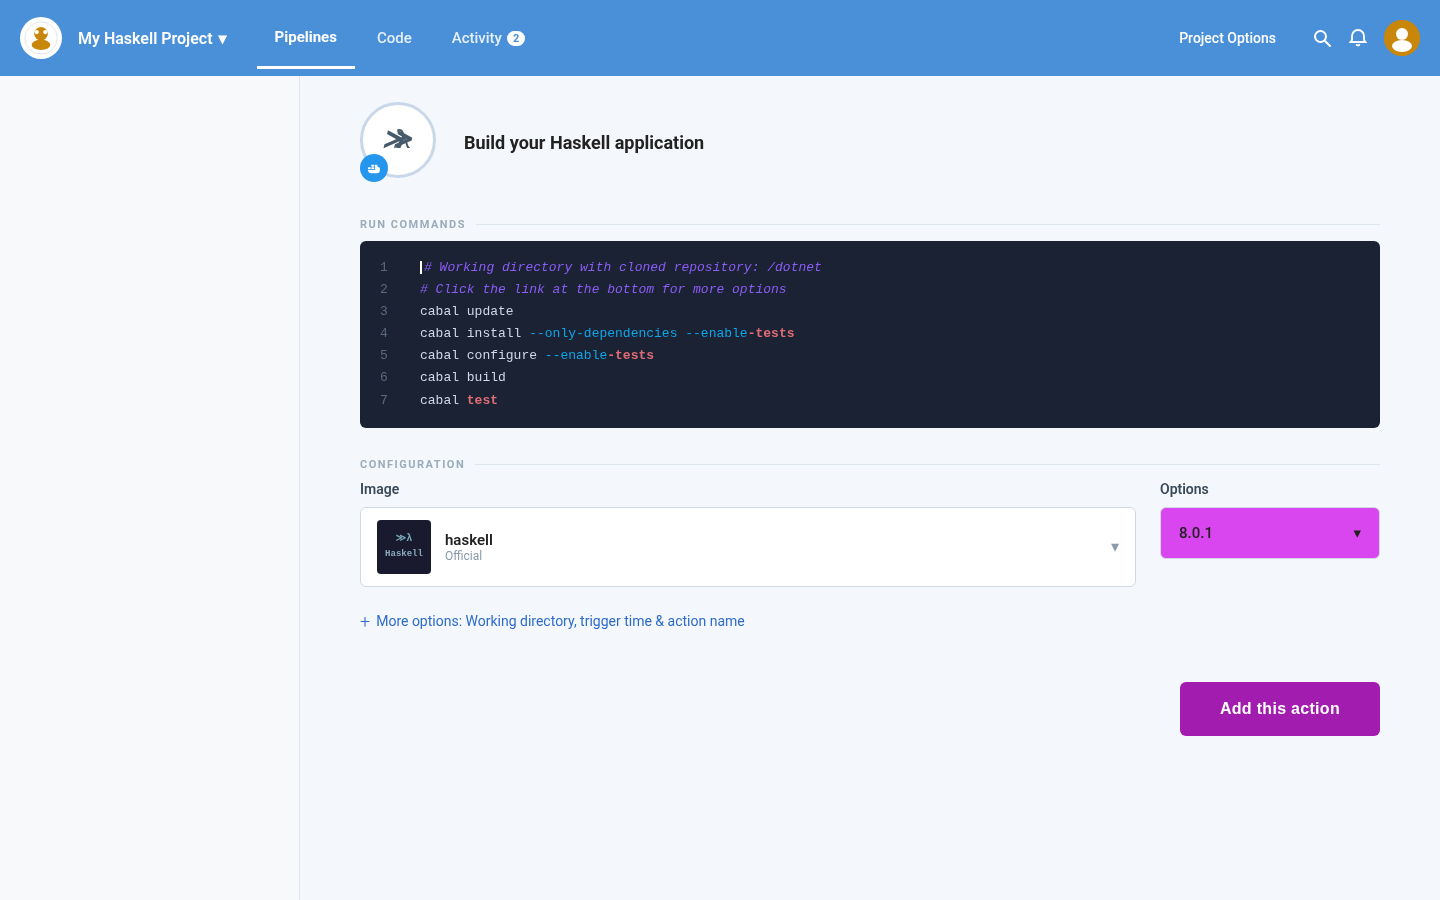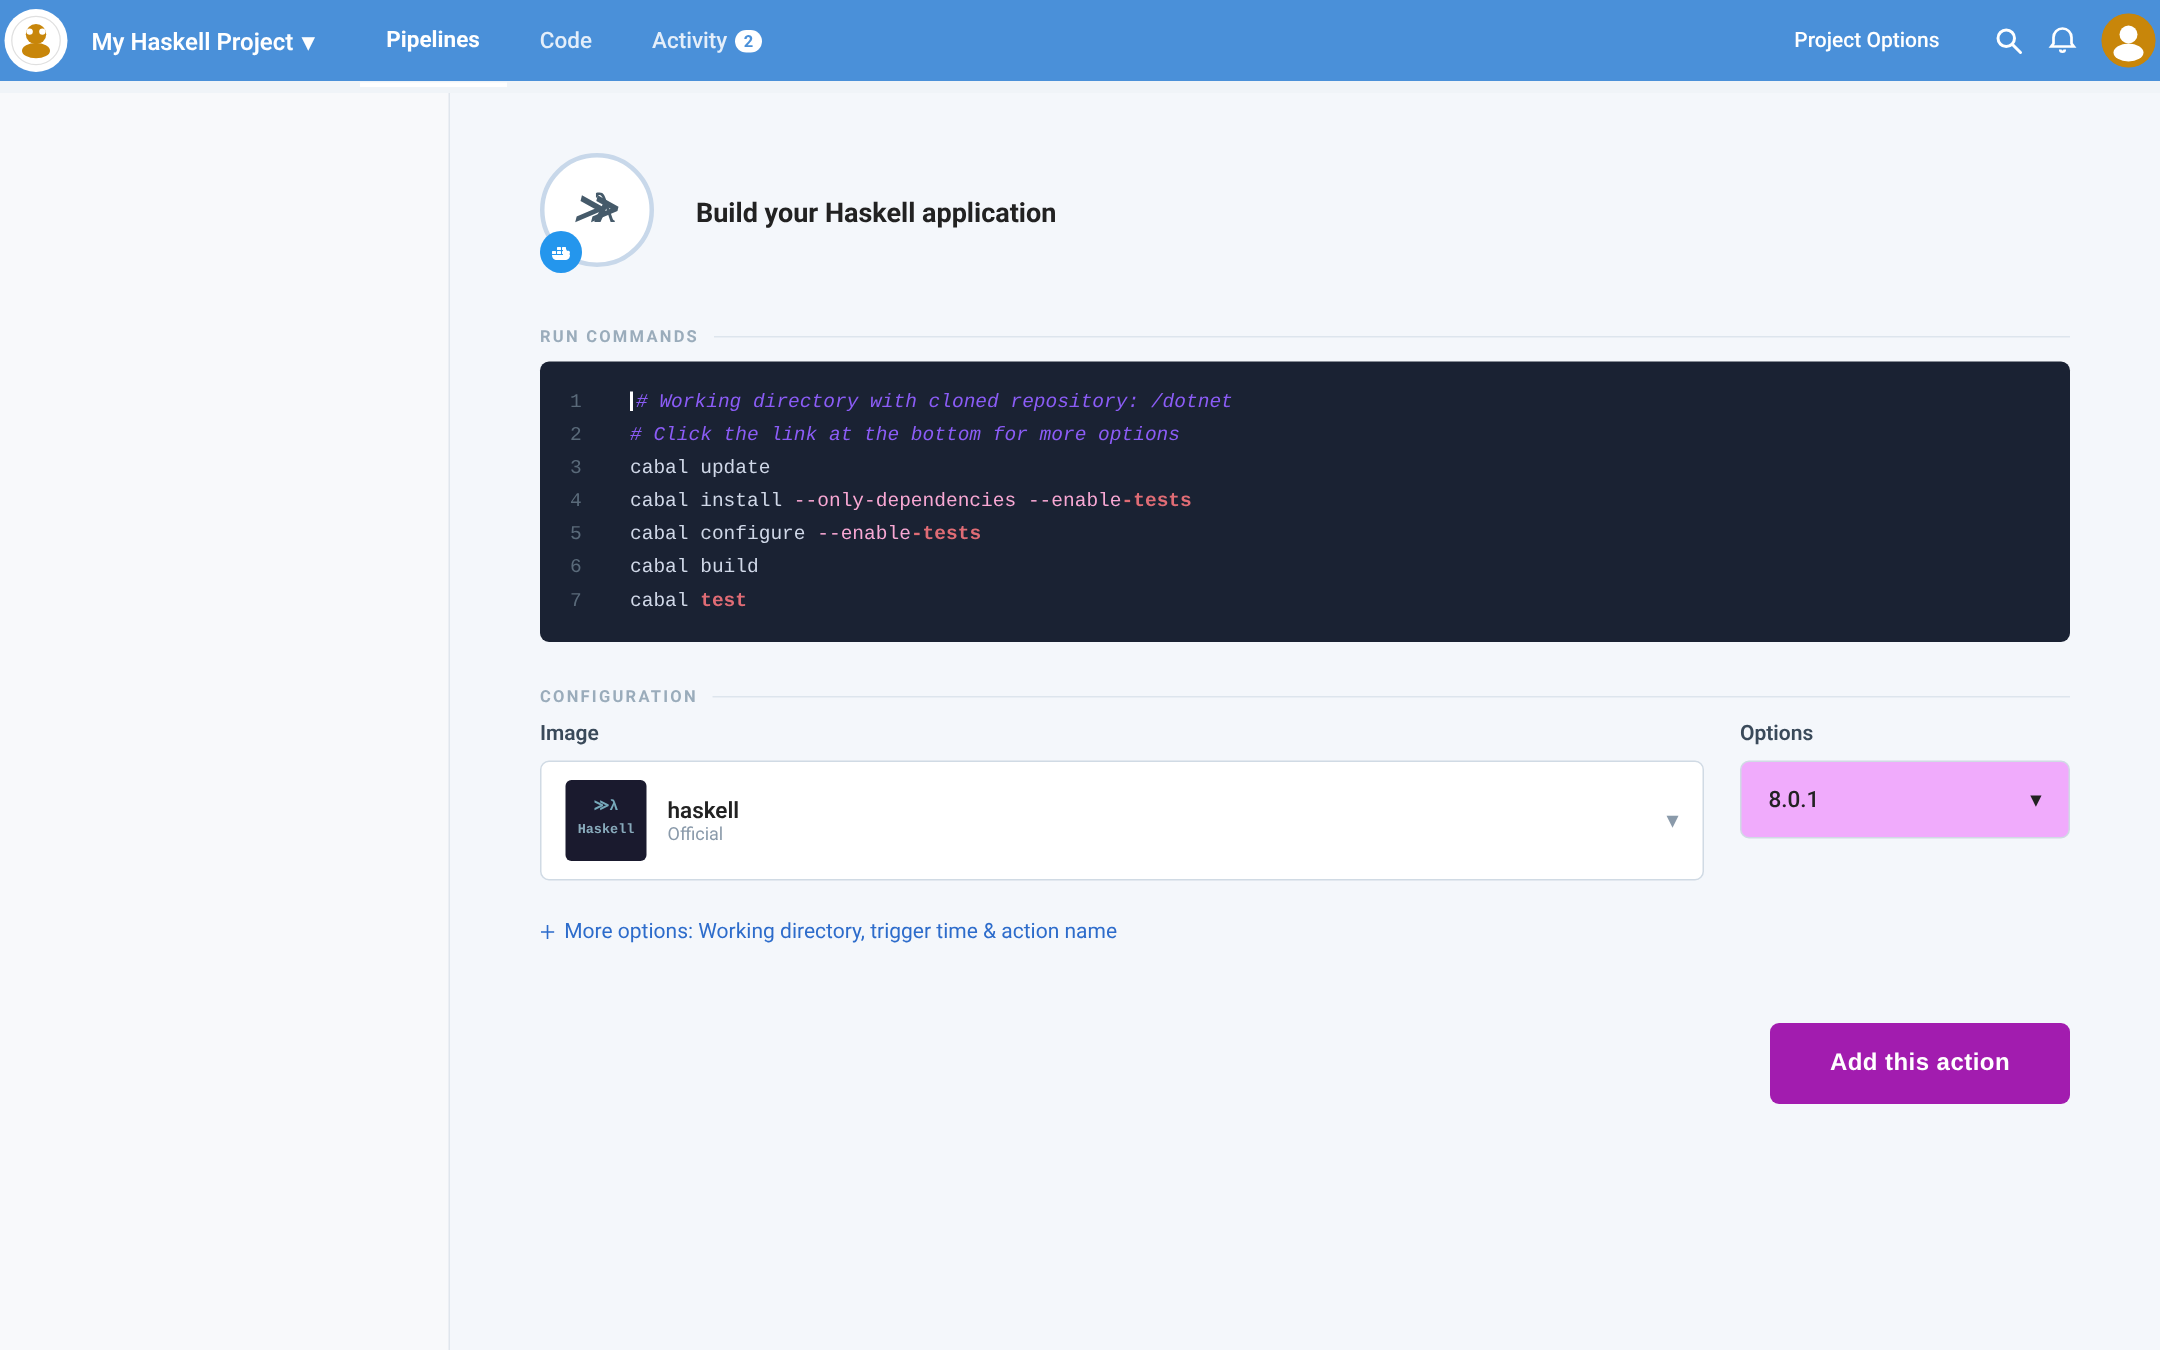--- a/index.html
+++ b/index.html
@@ -1,24 +1,24 @@
 <!DOCTYPE html>
 <html><head>
   <meta charset="utf-8">
   <style>
     * { box-sizing: border-box; margin: 0; padding: 0; }
     body { font-family: -apple-system, BlinkMacSystemFont, 'Segoe UI', Roboto, sans-serif; background: #f0f4f8; min-height: 900px; }
 
     
     .header {
       background: #4a90d9;
-      height: 54px;
-      display: flex;
-      align-items: center;
-      padding: 0 3px;
+      height: 76px;
+      display: flex;
+      align-items: center;
+      padding: 0 20px;
       position: fixed;
       top: 0; left: 0; right: 0;
       z-index: 100;
     }
     .header-logo {
       width: 42px; height: 42px;
       background: #fff;
       border-radius: 50%;
       display: flex; align-items: center; justify-content: center;
       margin-right: 16px;
@@ -177,21 +177,21 @@
     }
     .code-line-num {
       color: #5a6a7a;
       width: 24px;
       flex-shrink: 0;
       user-select: none;
       margin-right: 16px;
     }
     .code-text { color: #d0d8e8; white-space: pre; }
     .code-comment { color: #8b5cf6; font-style: italic; }
-    .code-flag { color: #f9a8d4; }
+    .code-flag { color: #0ea5e9; }
     .code-value { color: #e06c75; font-weight: bold; }
     .code-cursor {
       display: inline-block;
       width: 2px;
       background: #fff;
       height: 1em;
       vertical-align: middle;
       margin-right: 2px;
     }
 
@@ -271,21 +271,21 @@
       color: #8a9aaa;
     }
     .select-chevron {
       color: #8a9aaa;
       font-size: 16px;
     }
 
     .version-select {
       border: 1.5px solid #d0dae4;
       border-radius: 6px;
-      background: #f0abfc;
+      background: #d946ef;
       padding: 16px 18px;
       display: flex;
       align-items: center;
       justify-content: space-between;
       cursor: pointer;
       min-width: 220px;
       font-size: 15px;
       color: #222;
       font-weight: 500;
     }

